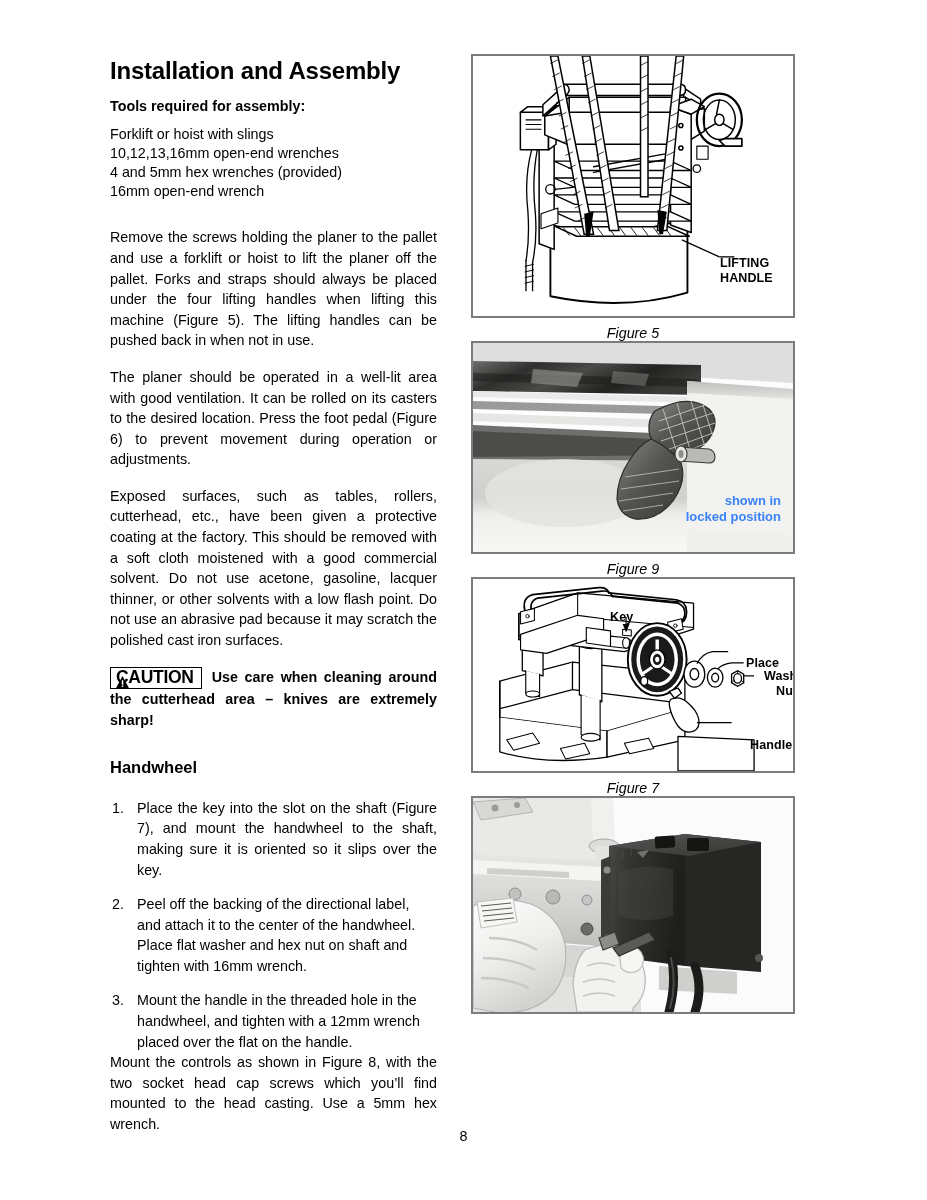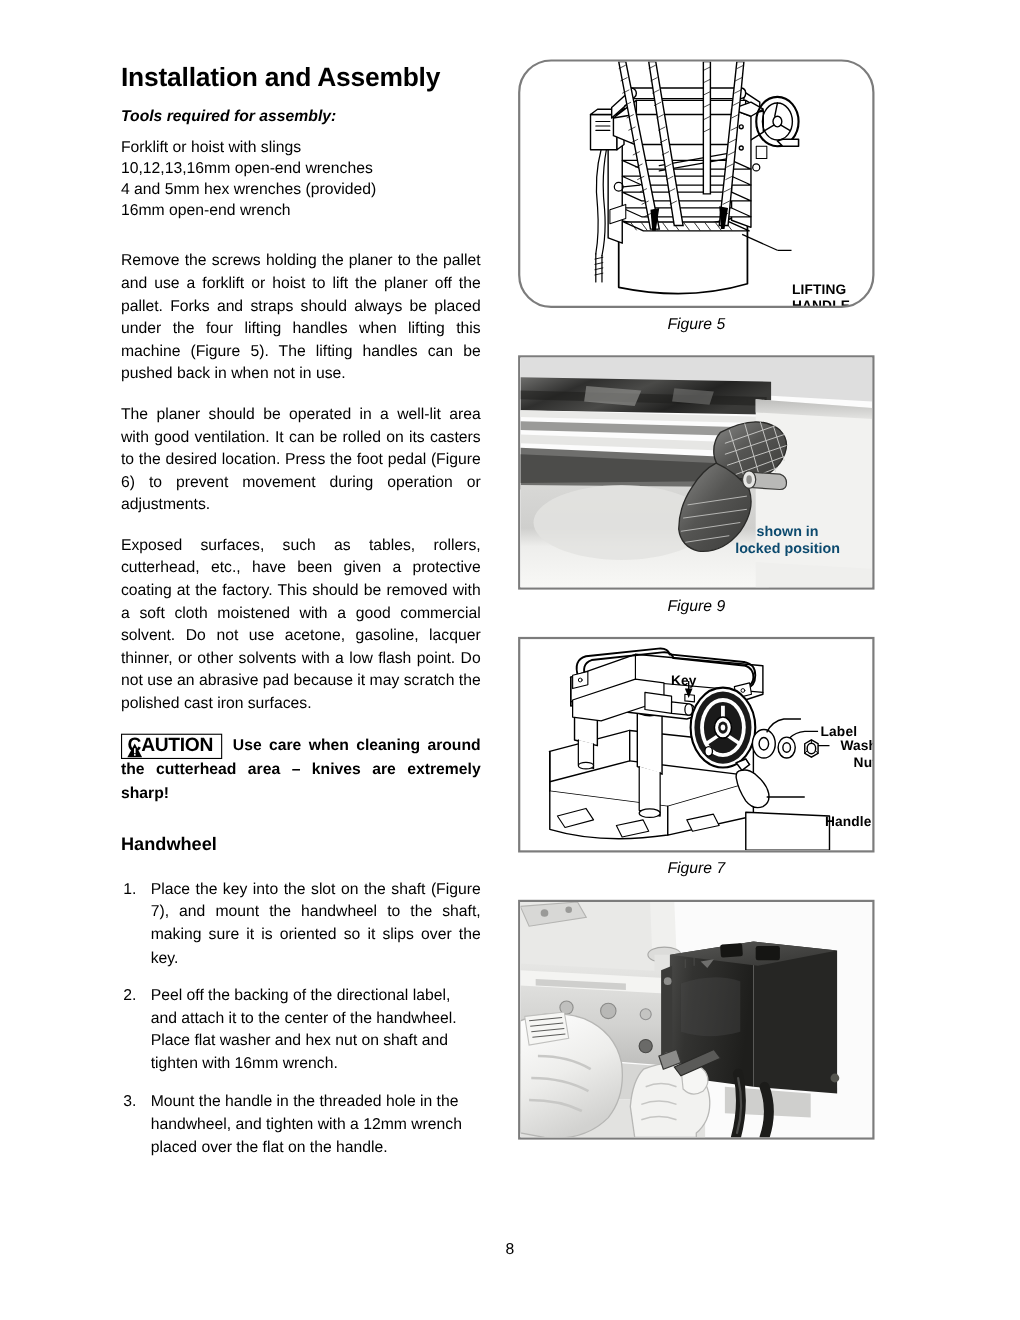--- a/index.html
+++ b/index.html
@@ -30,21 +30,20 @@
   .page-title {
     font-size: 24px;
     font-weight: bold;
     letter-spacing: -0.2px;
     margin: 0 0 14px 0;
     line-height: 1.1;
   }
   .tools-label {
     font-size: 14.3px;
     font-weight: bold;
-    font-style: italic;
     margin: 0 0 9px 0;
     line-height: 1.2;
   }
   .tools-list {
     font-size: 14.3px;
     line-height: 19.2px;
     margin: 0 0 26px 0;
   }
   .tools-list div { white-space: nowrap; }
 
@@ -135,32 +134,32 @@
     background: #ffffff;
     box-sizing: border-box;
     position: relative;
     overflow: hidden;
   }
   .fig-caption {
     text-align: center;
     font-size: 14.3px;
     font-style: italic;
     padding-top: 7px;
-    padding-bottom: 20px;
+    padding-bottom: 0;
   }
   .fig-frame svg { display: block; width: 100%; height: 100%; }
 
   
   .photo-note {
     position: absolute;
     font-size: 13px;
     font-weight: bold;
-    text-align: center;
+    text-align: right;
     line-height: 16px;
-    color: #0c4a6e;
+    color: #3b82f6;
   }
 
   
   .callout {
     font-size: 12.5px;
     font-weight: bold;
     line-height: 14.5px;
     letter-spacing: 0.1px;
   }
 
@@ -215,27 +214,28 @@
         <span class="num">2.</span>
         <span class="txt">Peel off the backing of the directional label, and attach it to the center of the handwheel. Place flat washer and hex nut on shaft and tighten with 16mm wrench.</span>
       </li>
       <li class="left">
         <span class="num">3.</span>
         <span class="txt">Mount the handle in the threaded hole in the handwheel, and tighten with a 12mm wrench placed over the flat on the handle.</span>
       </li>
     </ol>
 
 
+    <p class="body">Mount the controls as shown in Figure 8, with the two socket head cap screws which you’ll find mounted to the head casting. Use a 5mm hex wrench.</p>
 
   </div>
 
   <div class="fig-col">
 
     <div class="figure">
-      <div class="fig-frame" style="height:226px;border-radius:30px;">
+      <div class="fig-frame" style="height:264px;">
         <svg viewBox="0 0 320 277">
           <g fill="none" stroke="#000" stroke-width="1.6" stroke-linejoin="round" stroke-linecap="round">
 
             <path d="M72 180 L72 256 Q150 272 218 252 L218 172" fill="#fff" stroke-width="2"></path>
             <path d="M72 180 Q148 198 218 172" fill="#fff" stroke-width="2"></path>
 
             <path d="M60 60 L60 200 L76 206 L76 66 Z" fill="#fff"></path>
             <path d="M60 60 L76 52 L92 58 L76 66 Z" fill="#fff"></path>
 
             <rect x="40" y="60" width="30" height="40" fill="#fff"></rect>
@@ -587,21 +587,21 @@
 
             <path d="M258 104 Q264 98 274 97 L288 97"></path>
 
             <path d="M288 112 L300 112"></path>
 
             <path d="M234 166 L274 166"></path>
           </g>
         </svg>
 
         <div class="callout" style="position:absolute; left:137px; top:31px;">Key</div>
-        <div class="callout" style="position:absolute; left:273px; top:77px;">Label</div>
+        <div class="callout" style="position:absolute; left:273px; top:77px;">Place</div>
         <div class="callout" style="position:absolute; left:291px; top:90px;">Washer</div>
         <div class="callout" style="position:absolute; left:303px; top:105px;">Nut</div>
         <div class="callout" style="position:absolute; left:277px; top:159px;">Handle</div>
       </div>
       <div class="fig-caption">Figure 7</div>
     </div>
 
     <div class="figure">
       <div class="fig-frame" style="height:218px;">
         <svg viewBox="0 0 320 214" preserveAspectRatio="none">

